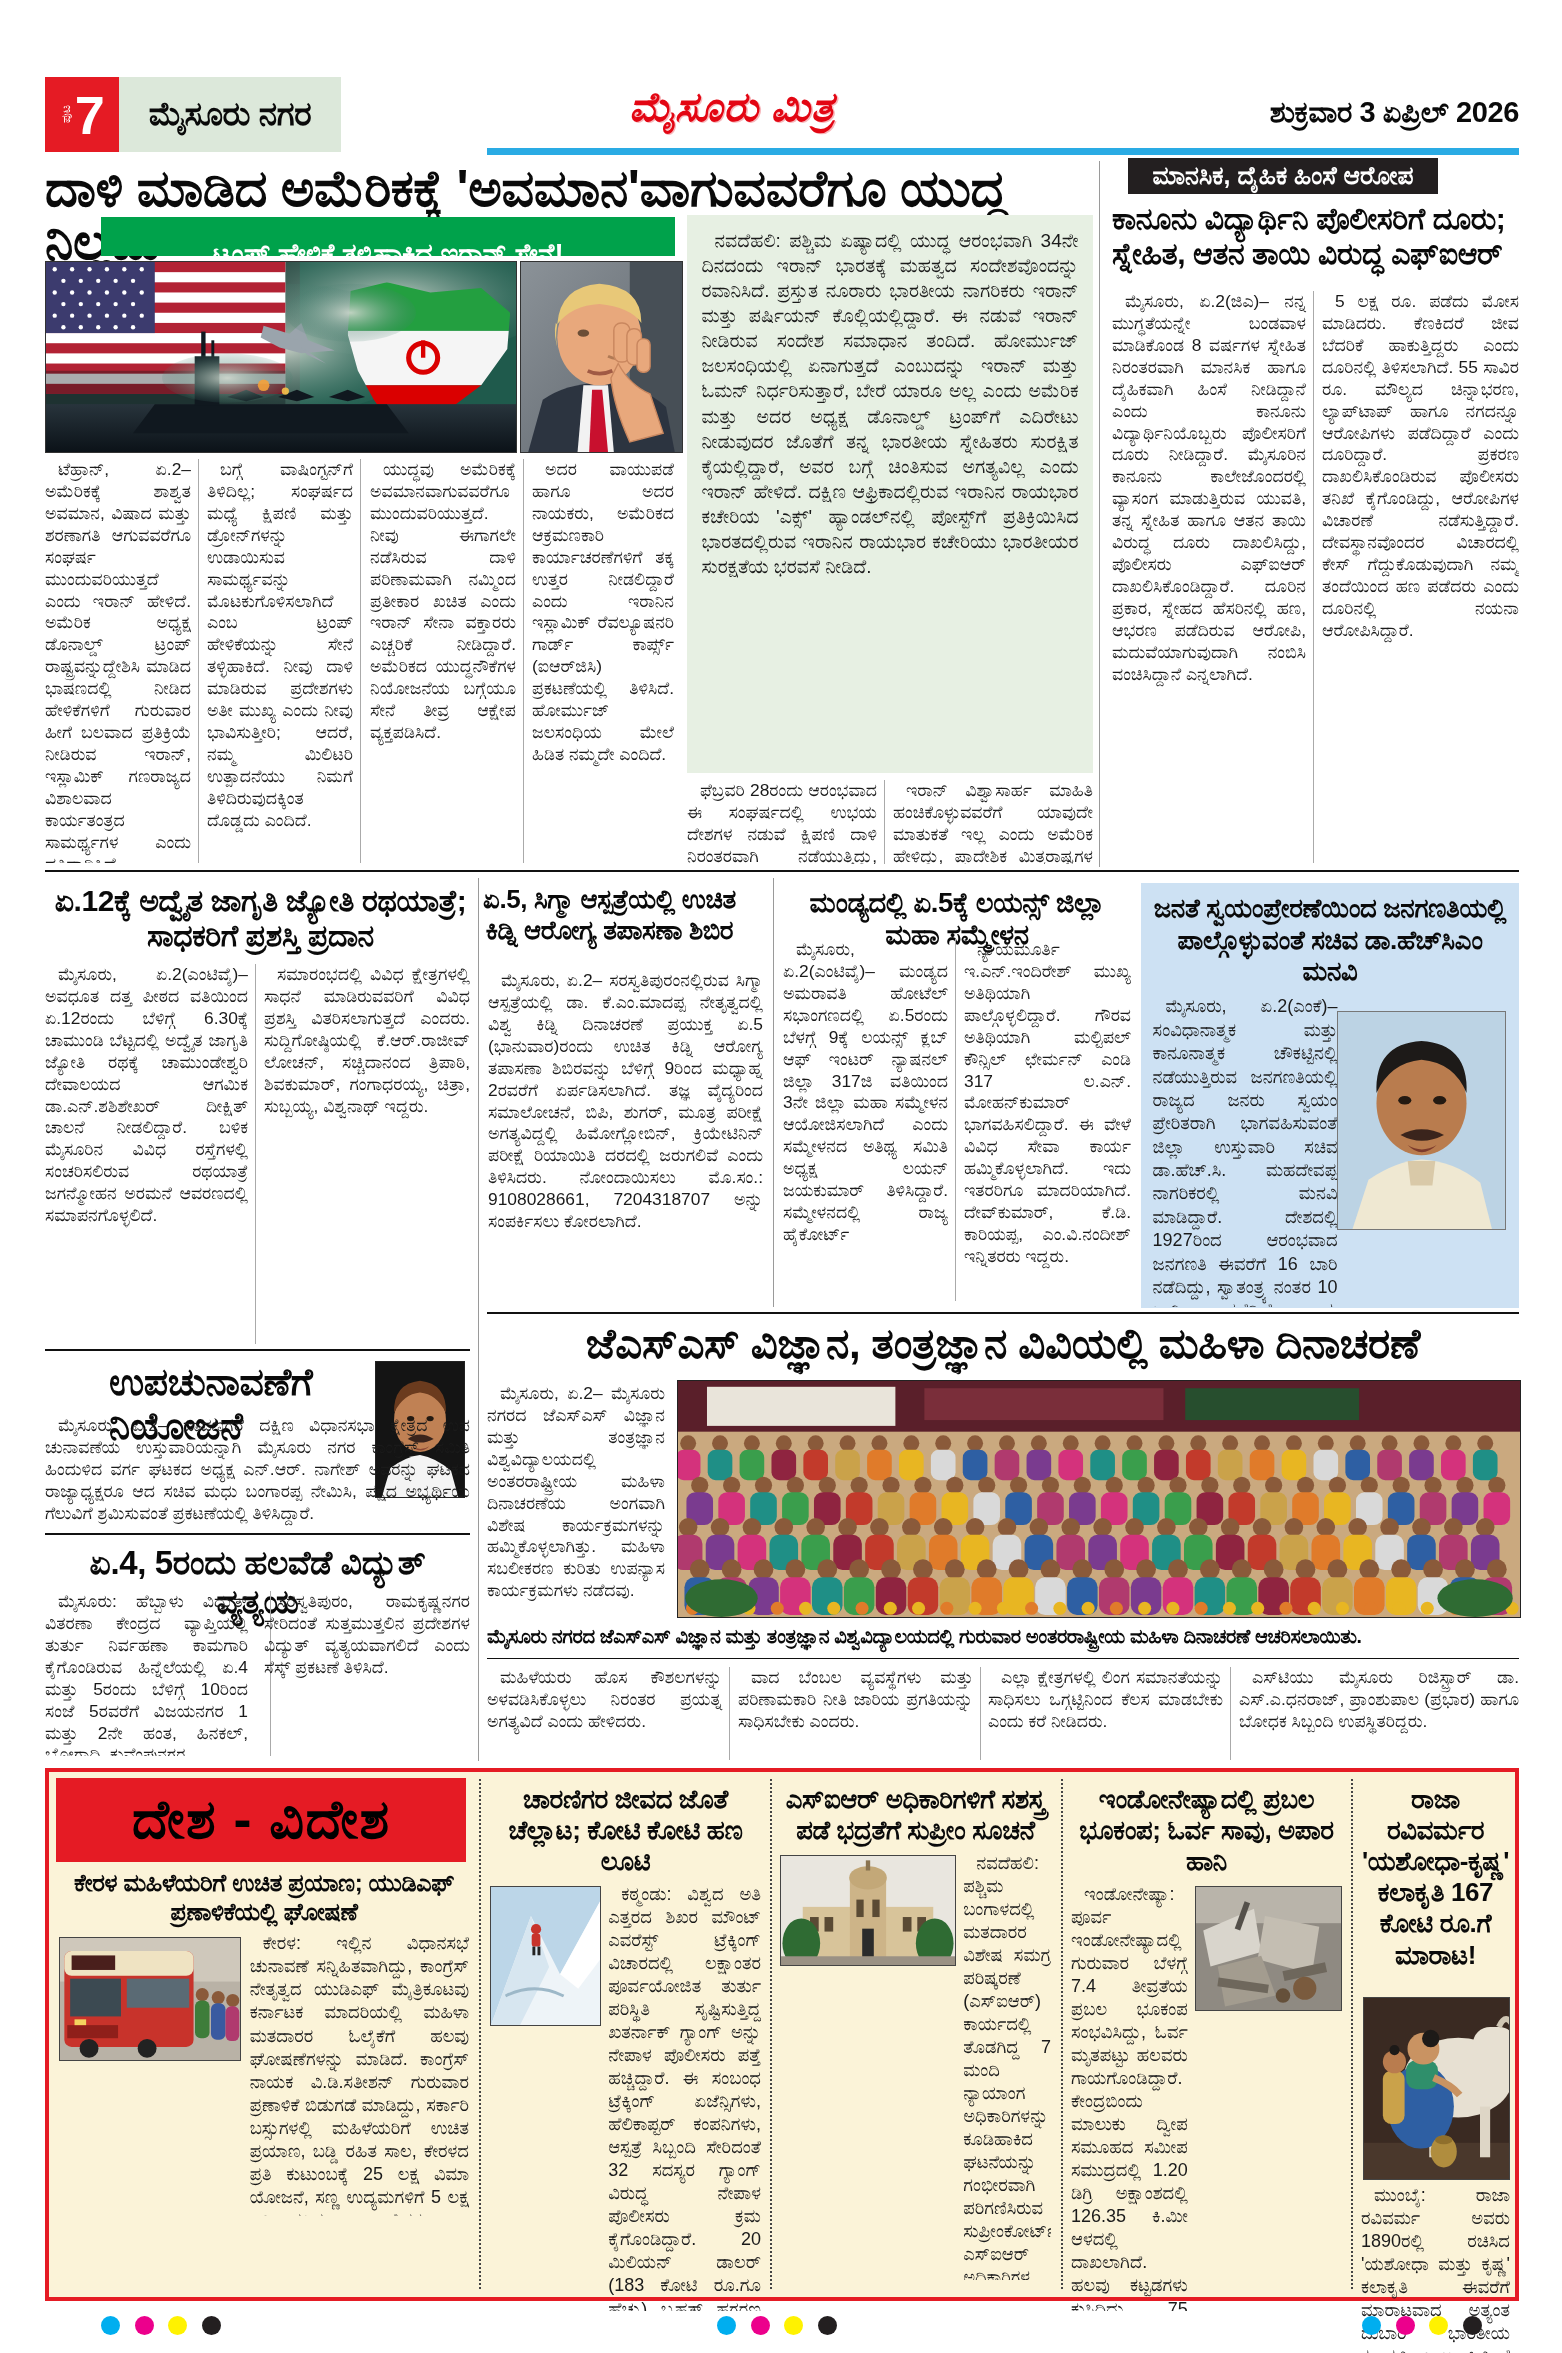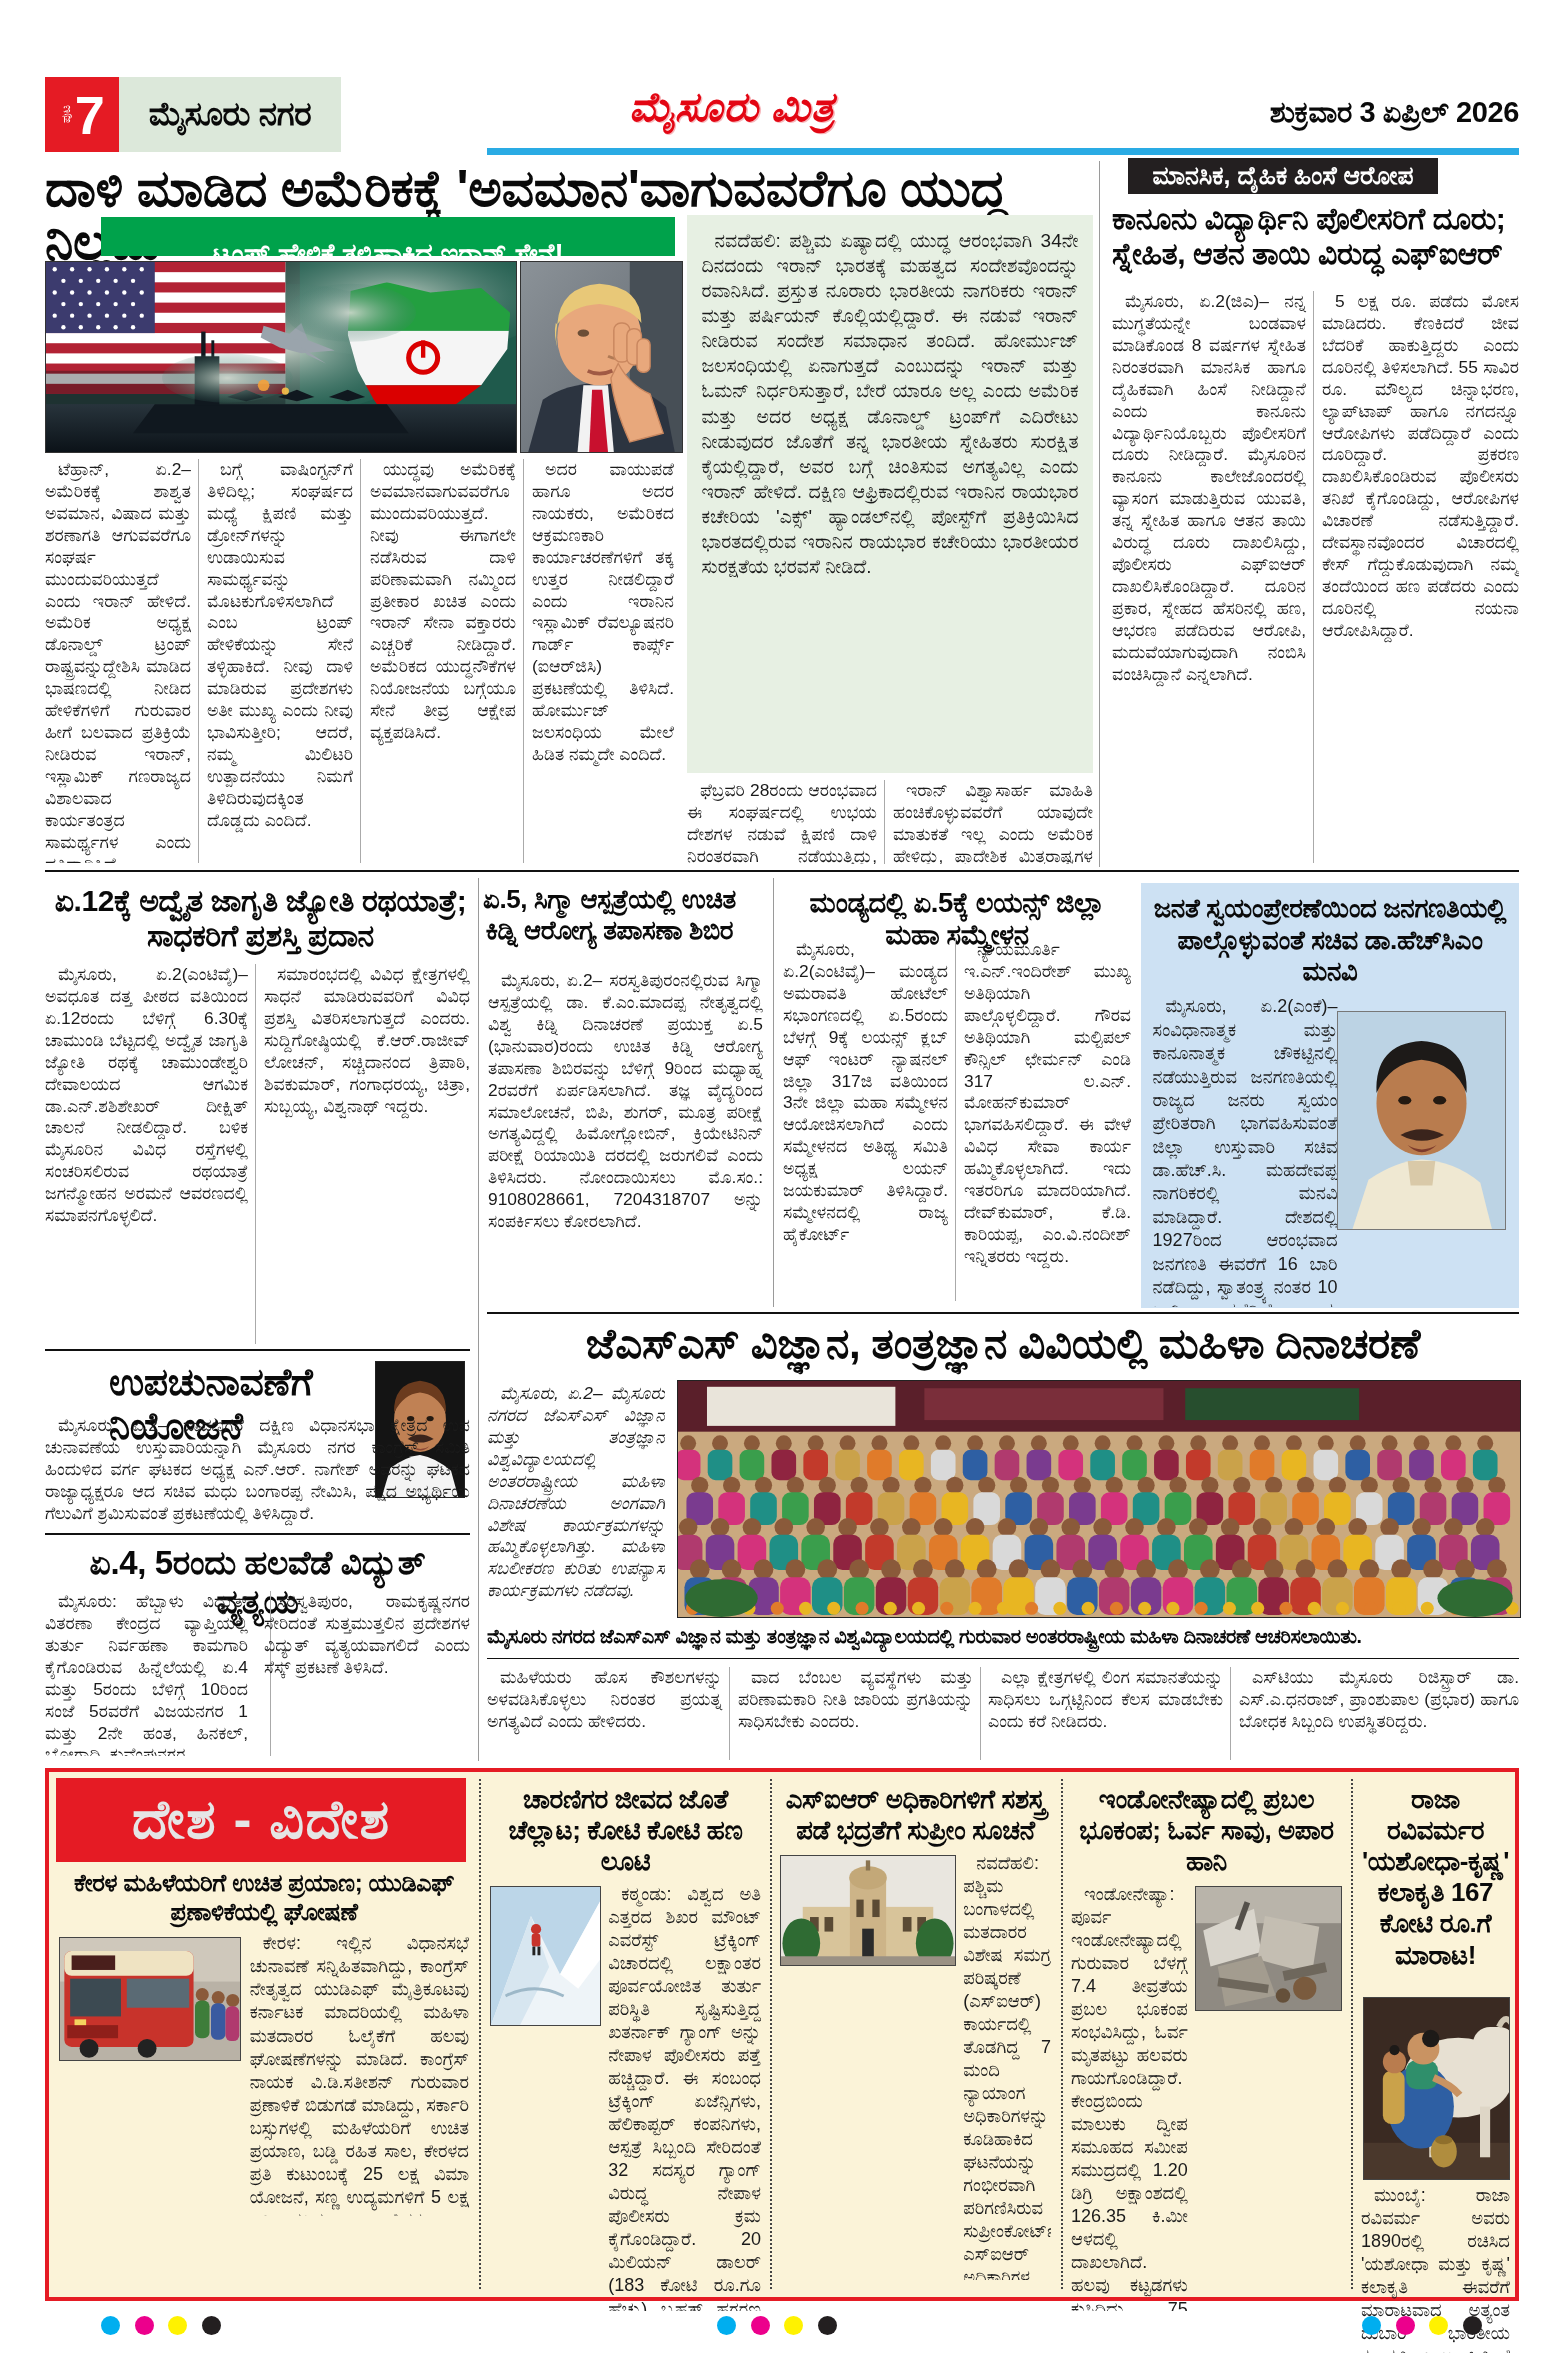--- a/index.html
+++ b/index.html
@@ -245,21 +245,21 @@
   </div>
   <div class="abs bodytx" style="left:45px;top:1415px;width:425px;height:114px;">ಮೈಸೂರು, ಏ.2– ದಾವಣಗೆರೆ ದಕ್ಷಿಣ ವಿಧಾನಸಭಾ ಕ್ಷೇತ್ರದ ಉಪ ಚುನಾವಣೆಯ ಉಸ್ತುವಾರಿಯನ್ನಾಗಿ ಮೈಸೂರು ನಗರ ಕಾಂಗ್ರೆಸ್ ಸಮಿತಿ ಹಿಂದುಳಿದ ವರ್ಗ ಘಟಕದ ಅಧ್ಯಕ್ಷ ಎನ್.ಆರ್. ನಾಗೇಶ್ ಅವರನ್ನು ಘಟಕದ ರಾಜ್ಯಾಧ್ಯಕ್ಷರೂ ಆದ ಸಚಿವ ಮಧು ಬಂಗಾರಪ್ಪ ನೇಮಿಸಿ, ಪಕ್ಷದ ಅಭ್ಯರ್ಥಿಯ ಗೆಲುವಿಗೆ ಶ್ರಮಿಸುವಂತೆ ಪ್ರಕಟಣೆಯಲ್ಲಿ ತಿಳಿಸಿದ್ದಾರೆ.</div>
 
   <div class="abs hrule" style="left:45px;top:1533px;width:425px;"></div>
   <div class="abs hl center" style="left:45px;top:1544px;width:425px;font-size:33px;">ಏ.4, 5ರಂದು ಹಲವೆಡೆ ವಿದ್ಯುತ್ ವ್ಯತ್ಯಯ</div>
   <div class="abs bodytx" style="left:45px;top:1591px;width:203px;height:165px;border-right:0.7px solid #aaa;padding-right:22px;">ಮೈಸೂರು: ಹೆಬ್ಬಾಳು ವಿದ್ಯುತ್ ವಿತರಣಾ ಕೇಂದ್ರದ ವ್ಯಾಪ್ತಿಯಲ್ಲಿ ತುರ್ತು ನಿರ್ವಹಣಾ ಕಾಮಗಾರಿ ಕೈಗೊಂಡಿರುವ ಹಿನ್ನೆಲೆಯಲ್ಲಿ ಏ.4 ಮತ್ತು 5ರಂದು ಬೆಳಿಗ್ಗೆ 10ರಿಂದ ಸಂಜೆ 5ರವರೆಗೆ ವಿಜಯನಗರ 1 ಮತ್ತು 2ನೇ ಹಂತ, ಹಿನಕಲ್, ಬೋಗಾದಿ, ಕುವೆಂಪುನಗರ,</div>
   <div class="abs bodytx" style="left:264px;top:1591px;width:206px;height:165px;">ಸರಸ್ವತಿಪುರಂ, ರಾಮಕೃಷ್ಣನಗರ ಸೇರಿದಂತೆ ಸುತ್ತಮುತ್ತಲಿನ ಪ್ರದೇಶಗಳ ವಿದ್ಯುತ್ ವ್ಯತ್ಯಯವಾಗಲಿದೆ ಎಂದು ಸೆಸ್ಕ್ ಪ್ರಕಟಣೆ ತಿಳಿಸಿದೆ.</div>
 
   <div class="abs hrule" style="left:487px;top:1312px;width:1032px;"></div>
   <div class="abs hl center" style="left:487px;top:1320px;width:1032px;font-size:42px;">ಜೆಎಸ್‌ಎಸ್ ವಿಜ್ಞಾನ, ತಂತ್ರಜ್ಞಾನ ವಿವಿಯಲ್ಲಿ ಮಹಿಳಾ ದಿನಾಚರಣೆ</div>
-  <div class="abs bodytx" style="left:487px;top:1383px;width:178px;height:233px;font-style:italic;">ಮೈಸೂರು, ಏ.2– ಮೈಸೂರು ನಗರದ ಜೆಎಸ್‌ಎಸ್ ವಿಜ್ಞಾನ ಮತ್ತು ತಂತ್ರಜ್ಞಾನ ವಿಶ್ವವಿದ್ಯಾಲಯದಲ್ಲಿ ಅಂತರರಾಷ್ಟ್ರೀಯ ಮಹಿಳಾ ದಿನಾಚರಣೆಯ ಅಂಗವಾಗಿ ವಿಶೇಷ ಕಾರ್ಯಕ್ರಮಗಳನ್ನು ಹಮ್ಮಿಕೊಳ್ಳಲಾಗಿತ್ತು. ಮಹಿಳಾ ಸಬಲೀಕರಣ ಕುರಿತು ಉಪನ್ಯಾಸ ಕಾರ್ಯಕ್ರಮಗಳು ನಡೆದವು.</div>
+  <div class="abs bodytx" style="left:487px;top:1383px;width:178px;height:233px;">ಮೈಸೂರು, ಏ.2– ಮೈಸೂರು ನಗರದ ಜೆಎಸ್‌ಎಸ್ ವಿಜ್ಞಾನ ಮತ್ತು ತಂತ್ರಜ್ಞಾನ ವಿಶ್ವವಿದ್ಯಾಲಯದಲ್ಲಿ ಅಂತರರಾಷ್ಟ್ರೀಯ ಮಹಿಳಾ ದಿನಾಚರಣೆಯ ಅಂಗವಾಗಿ ವಿಶೇಷ ಕಾರ್ಯಕ್ರಮಗಳನ್ನು ಹಮ್ಮಿಕೊಳ್ಳಲಾಗಿತ್ತು. ಮಹಿಳಾ ಸಬಲೀಕರಣ ಕುರಿತು ಉಪನ್ಯಾಸ ಕಾರ್ಯಕ್ರಮಗಳು ನಡೆದವು.</div>
 
   <div class="abs photo" style="left:677px;top:1380px;width:842px;height:236px;border-color:#222;">
     <svg id="crowd-svg" width="842" height="236" viewBox="0 0 1162 326" preserveAspectRatio="none">
       <rect width="1162" height="326" fill="#caa97f"></rect>
       <rect x="0" y="0" width="1162" height="70" fill="#5a1f2a"></rect>
       <rect x="40" y="8" width="260" height="54" fill="#e9e4da"></rect>
       <rect x="340" y="10" width="330" height="44" fill="#7a2e3a"></rect>
       <rect x="700" y="10" width="240" height="44" fill="#274e2e"></rect>
       <g>
           <circle cx="14" cy="86" r="11" fill="#8a5a3a"></circle>
@@ -511,21 +511,21 @@
   <div class="abs hl" style="left:487px;top:1625px;width:1032px;font-size:19.6px;font-weight:bold;">ಮೈಸೂರು ನಗರದ ಜೆಎಸ್‌ಎಸ್ ವಿಜ್ಞಾನ ಮತ್ತು ತಂತ್ರಜ್ಞಾನ ವಿಶ್ವವಿದ್ಯಾಲಯದಲ್ಲಿ ಗುರುವಾರ ಅಂತರರಾಷ್ಟ್ರೀಯ ಮಹಿಳಾ ದಿನಾಚರಣೆ ಆಚರಿಸಲಾಯಿತು.</div>
   <div class="abs hrule" style="left:487px;top:1658px;width:1032px;border-top-width:1.4px;"></div>
   <div class="abs bodytx" style="left:487px;top:1667px;width:235px;height:93px;border-right:0.7px solid #aaa;padding-right:7.2px;">ಮಹಿಳೆಯರು ಹೊಸ ಕೌಶಲಗಳನ್ನು ಅಳವಡಿಸಿಕೊಳ್ಳಲು ನಿರಂತರ ಪ್ರಯತ್ನ ಅಗತ್ಯವಿದೆ ಎಂದು ಹೇಳಿದರು.</div>
   <div class="abs bodytx" style="left:738px;top:1667px;width:235px;height:93px;border-right:0.7px solid #aaa;padding-right:7.2px;">ವಾದ ಬೆಂಬಲ ವ್ಯವಸ್ಥೆಗಳು ಮತ್ತು ಪರಿಣಾಮಕಾರಿ ನೀತಿ ಜಾರಿಯ ಪ್ರಗತಿಯನ್ನು ಸಾಧಿಸಬೇಕು ಎಂದರು.</div>
   <div class="abs bodytx" style="left:988px;top:1667px;width:235px;height:93px;border-right:0.7px solid #aaa;padding-right:7.2px;">ಎಲ್ಲಾ ಕ್ಷೇತ್ರಗಳಲ್ಲಿ ಲಿಂಗ ಸಮಾನತೆಯನ್ನು ಸಾಧಿಸಲು ಒಗ್ಗಟ್ಟಿನಿಂದ ಕೆಲಸ ಮಾಡಬೇಕು ಎಂದು ಕರೆ ನೀಡಿದರು.</div>
   <div class="abs bodytx" style="left:1239px;top:1667px;width:280px;height:93px;">ಎಸ್‌ಟಿಯು ಮೈಸೂರು ರಿಜಿಸ್ಟ್ರಾರ್ ಡಾ. ಎಸ್.ಎ.ಧನರಾಜ್, ಪ್ರಾಂಶುಪಾಲ (ಪ್ರಭಾರ) ಹಾಗೂ ಬೋಧಕ ಸಿಬ್ಬಂದಿ ಉಪಸ್ಥಿತರಿದ್ದರು.</div>
 
   <div class="abs" style="left:45px;top:1768px;width:1474px;height:533px;background:#fbf3d8;border:4.3px solid #e51b24;box-sizing:border-box;">
 
     <div class="abs" style="left:7.2px;top:5.8px;width:410px;height:84px;background:#e51b24;display:flex;align-items:center;justify-content:center;">
-      <span style="color:#e5e5e5;font-weight:bold;font-size:54px;letter-spacing:1.4px;">ದೇಶ - ವಿದೇಶ</span>
+      <span style="color:#000000;font-weight:bold;font-size:54px;letter-spacing:1.4px;">ದೇಶ - ವಿದೇಶ</span>
     </div>
 
     <div class="abs dotrule" style="left:430px;top:7.2px;height:510px;"></div>
     <div class="abs dotrule" style="left:721px;top:7.2px;height:510px;"></div>
     <div class="abs dotrule" style="left:1012px;top:7.2px;height:510px;"></div>
     <div class="abs dotrule" style="left:1302px;top:7.2px;height:510px;"></div>
 
     <div class="abs" style="left:10px;top:97px;width:410px;height:417px;">
       <div class="hl center" style="font-size:24px;line-height:1.2;margin-bottom:5.8px;">ಕೇರಳ ಮಹಿಳೆಯರಿಗೆ ಉಚಿತ ಪ್ರಯಾಣ; ಯುಡಿಎಫ್ ಪ್ರಣಾಳಿಕೆಯಲ್ಲಿ ಘೋಷಣೆ</div>
       <div class="photo" style="float:left;width:180px;height:122px;margin:4.3px 8.7px 4.3px 0;border-color:#444;">

